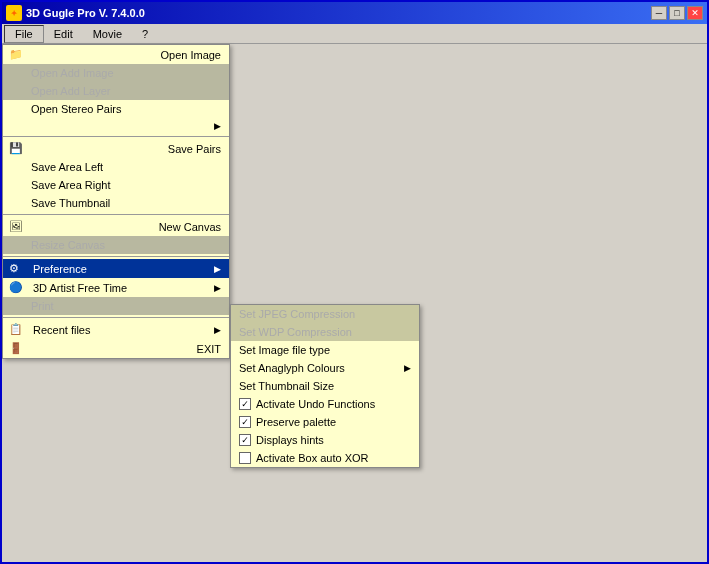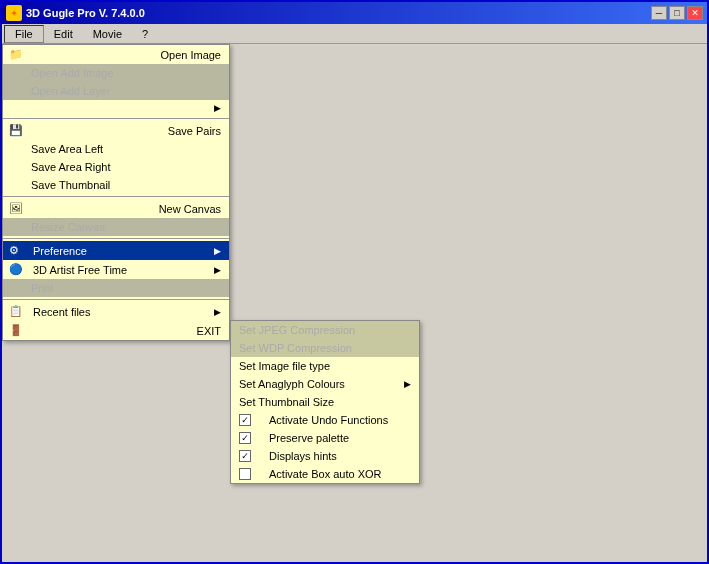--- a/index.html
+++ b/index.html
@@ -159,21 +159,21 @@
     .separator {
       height: 1px;
       background: #999;
       margin: 2px 0;
     }
 
     
     .submenu {
       position: absolute;
       left: 228px;
-      top: 276px;
+      top: 260px;
       background: #ffffcc;
       border: 1px solid #888;
       width: 190px;
       box-shadow: 2px 2px 4px rgba(0,0,0,0.3);
       z-index: 200;
     }
 
     .submenu-item {
       padding: 3px 8px;
       cursor: pointer;
@@ -196,21 +196,21 @@
     }
 
     .checkbox-item {
       padding: 3px 8px;
       cursor: pointer;
       font-size: 11px;
       color: #000;
       white-space: nowrap;
       display: flex;
       align-items: center;
-      gap: 18px;
+      gap: 5px;
     }
 
     .cb {
       width: 12px;
       height: 12px;
       border: 1px solid #666;
       background: white;
       display: inline-flex;
       align-items: center;
       justify-content: center;
@@ -265,20 +265,23 @@
       </div>
 
       <div class="dropdown-item disabled gray-item">
         <span>Open Add Image</span>
       </div>
 
       <div class="dropdown-item disabled gray-item">
         <span>Open Add Layer</span>
       </div>
 
+      <div class="dropdown-item">
+        <span>Open Stereo Pairs</span>
+      </div>
 
 
       <div class="dropdown-item">
         <span class="submenu-arrow">▶</span>
       </div>
 
       <div class="separator"></div>
 
       <div class="dropdown-item has-icon">
         <span class="item-icon">💾</span>

